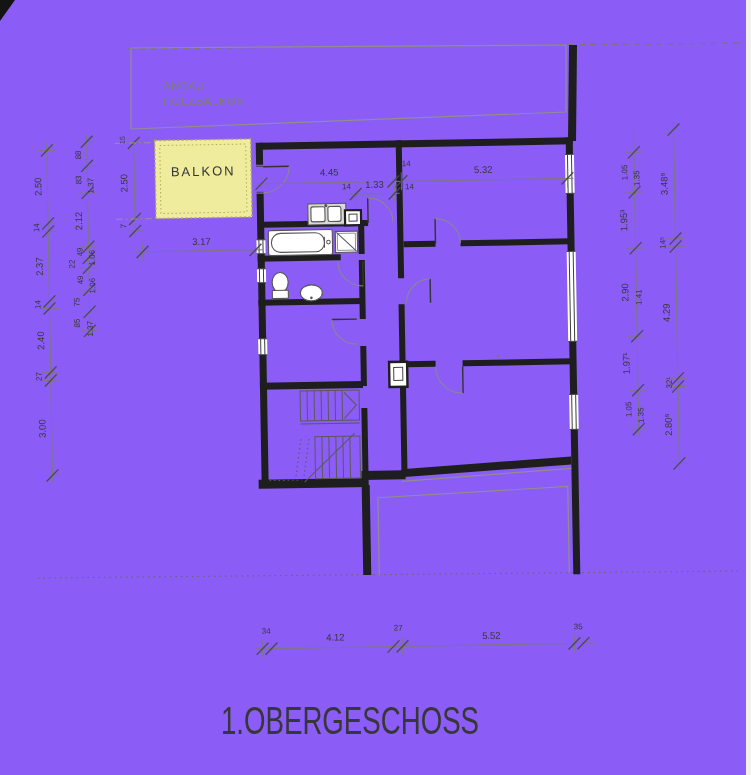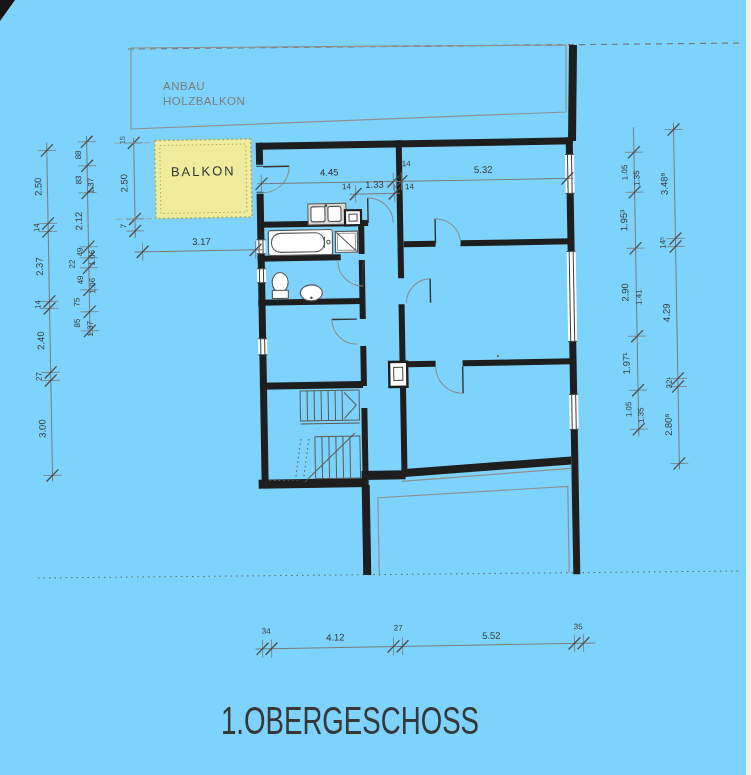--- a/index.html
+++ b/index.html
@@ -1,16 +1,16 @@
 <!DOCTYPE html>
 <html><head>
 <meta charset="utf-8">
 <style>
   html,body{margin:0;padding:0;background:#e9e9e7;}
-  .page{position:relative;width:751px;height:775px;background:#7dd3fc;overflow:hidden;
+  .page{position:relative;width:751px;height:775px;background:#8b5cf6;overflow:hidden;
         font-family:"Liberation Sans",sans-serif;}
   svg{position:absolute;left:0;top:0;}
   .wall{fill:#1e1e1e;stroke:none;}
   .thin{stroke:#8f8f8f;stroke-width:1.2;fill:none;}
   .fixline{stroke:#555;stroke-width:1.1;fill:#fff;}
   .stair{stroke:#5a5a5a;stroke-width:1;fill:none;}
   .dimline{stroke:#7a7a7a;stroke-width:1;fill:none;}
   .extline{stroke:#9a9a9a;stroke-width:.8;fill:none;stroke-dasharray:7 3 1.5 3;}
   .arc{stroke:#8a8a8a;stroke-width:1;fill:none;}
   .leaf{stroke:#333;stroke-width:1.4;fill:none;}

